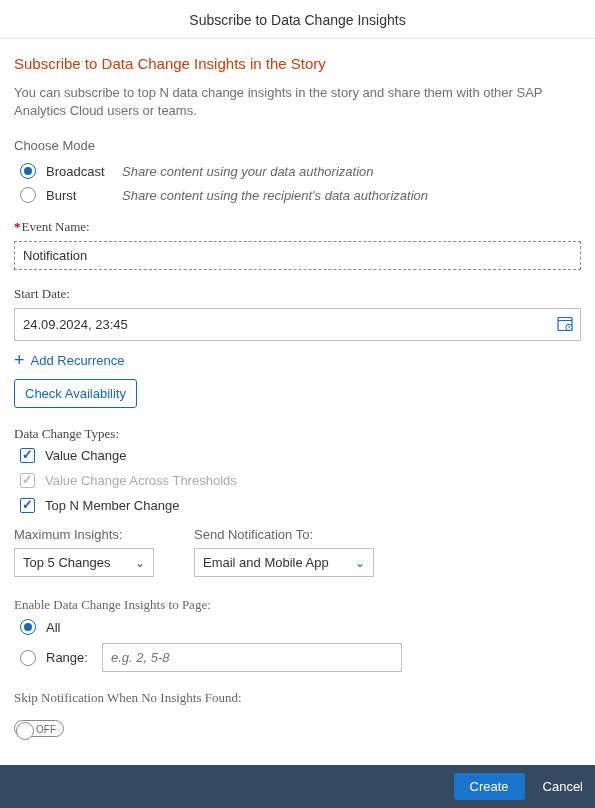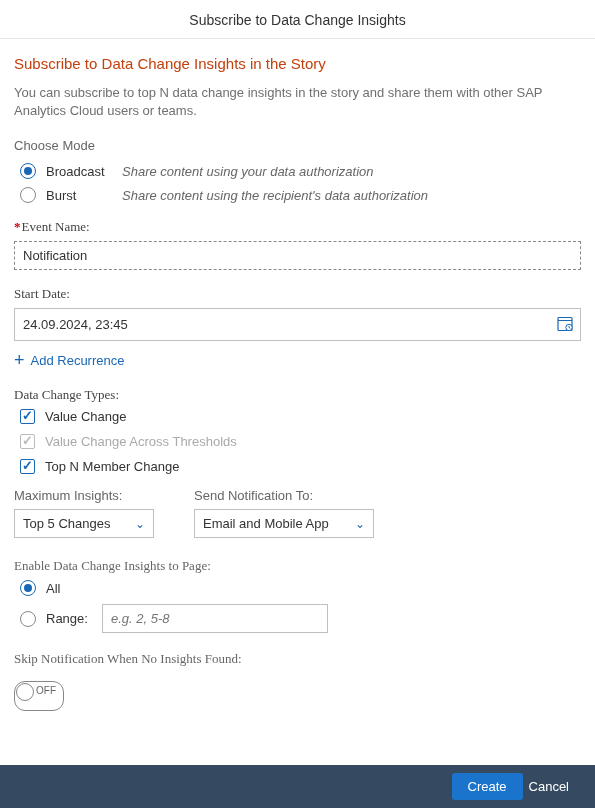--- a/index.html
+++ b/index.html
@@ -32,26 +32,26 @@
     .checkbox.checked::after { content: '✓'; position: absolute; top: -2px; left: 1px; color: #1866b4; font-size: 13px; font-weight: bold; }
     .checkbox.disabled { border-color: #bbb; cursor: default; }
     .checkbox.disabled.checked::after { color: #bbb; }
     .check-label { font-size: 13px; color: #333; }
     .check-label.disabled { color: #aaa; }
     .two-col { display: flex; gap: 40px; margin-top: 14px; }
     .col { display: flex; flex-direction: column; }
     .select { display: flex; align-items: center; justify-content: space-between; border: 1px solid #bfbfbf; padding: 6px 8px; font-size: 13px; color: #333; cursor: pointer; min-width: 140px; }
     .select.wide { min-width: 180px; }
     .chevron { color: #1866b4; font-size: 12px; }
-    .range-input { width: 226px; padding: 6px 8px; border: 1px solid #bfbfbf; font-size: 13px; font-style: italic; color: #999; }
+    .range-input { width: 300px; padding: 6px 8px; border: 1px solid #bfbfbf; font-size: 13px; font-style: italic; color: #999; }
     .toggle { display: inline-flex; align-items: center; margin-top: 8px; }
-    .toggle-track { width: 50px; height: 30px; border: 1px solid #888; border-radius: 11px; position: relative; background: #fff; cursor: pointer; }
+    .toggle-track { width: 50px; height: 17px; border: 1px solid #888; border-radius: 11px; position: relative; background: #fff; cursor: pointer; }
     .toggle-thumb { position: absolute; width: 18px; height: 18px; top: 1px; left: 1px; background: #fff; border: 1px solid #888; border-radius: 50%; }
     .toggle-label { position: absolute; right: 7px; top: 3px; font-size: 10px; color: #666; }
-    .dialog-footer { background: #354a61; padding: 8px 20px; display: flex; justify-content: flex-end; align-items: center; }
+    .dialog-footer { background: #354a61; padding: 8px 6px; display: flex; justify-content: flex-end; align-items: center; gap: 12px; }
     .btn-primary { background: #1a74cc; color: #fff; padding: 6px 16px; font-size: 13px; border: none; border-radius: 3px; cursor: pointer; }
     .btn-cancel { background: transparent; color: #fff; font-size: 13px; border: none; cursor: pointer; text-align: center; }
     .ml { margin-left: 6px; }
   </style>
 </head>
 <body>
 
 <div class="dialog">
 
   <div class="dialog-header">Subscribe to Data Change Insights</div>
@@ -90,20 +90,21 @@
             <line x1="12" y1="12" x2="13.2" y2="12.8" stroke="#1866b4" stroke-width="1"></line>
           </svg>
       </span>
     </div>
 
     <div class="link-btn">
       <span class="plus">+</span>
       <span>Add Recurrence</span>
     </div>
     <br>
+    <div class="outline-btn">Check Availability</div>
 
     <div class="field-label" style="margin-top:18px;">Data Change Types:</div>
 
     <div class="checkbox-row ml">
       <div class="checkbox checked"></div>
       <div class="check-label">Value Change</div>
     </div>
     <div class="checkbox-row ml">
       <div class="checkbox checked disabled"></div>
       <div class="check-label disabled">Value Change Across Thresholds</div>

